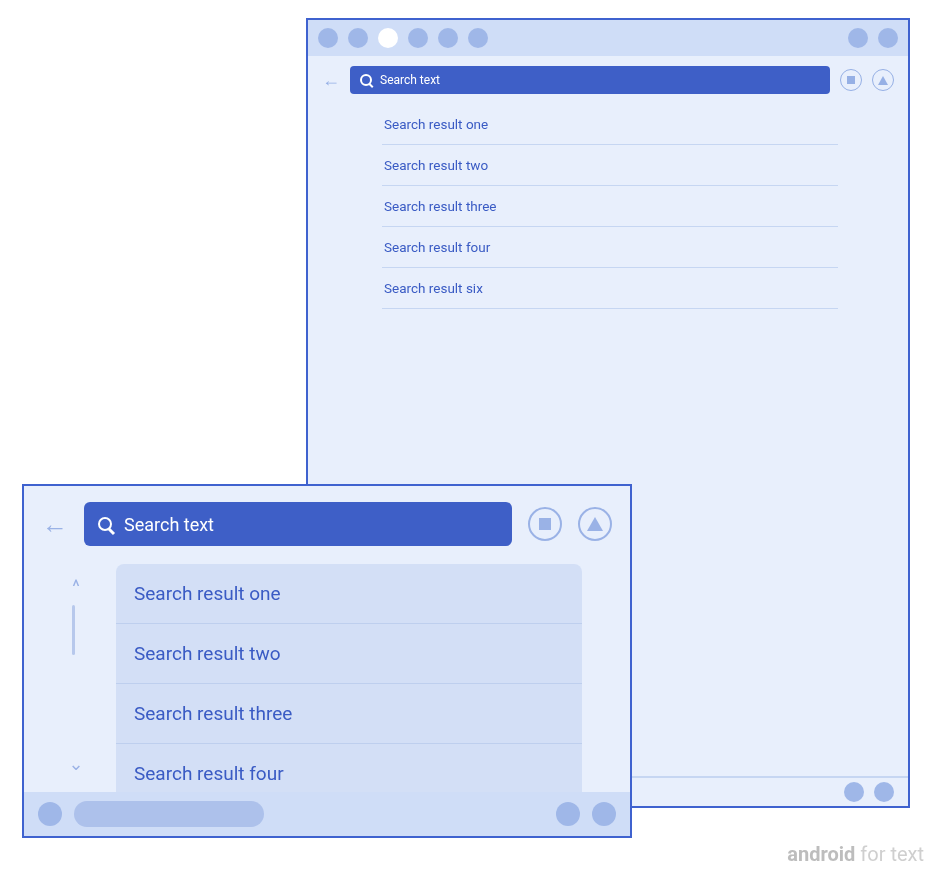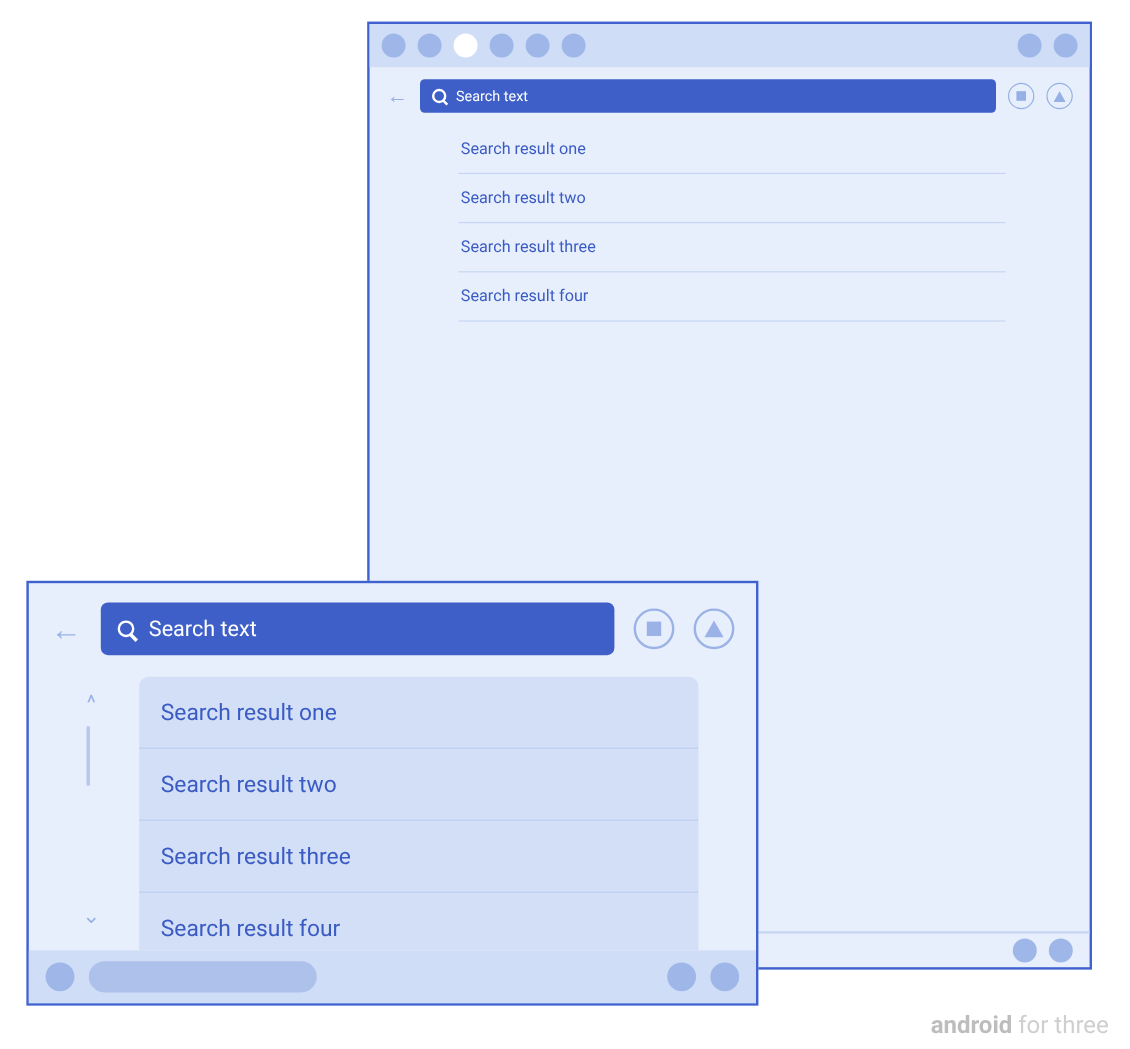--- a/index.html
+++ b/index.html
@@ -269,20 +269,21 @@
     <span class="action-ico">
         <span class="tri"></span>
       </span>
   </div>
 
   <div class="results">
     <div class="r-item">Search result one</div>
     <div class="r-item">Search result two</div>
     <div class="r-item">Search result three</div>
     <div class="r-item">Search result four</div>
+    <div class="r-item">Search result six</div>
   </div>
 
   <div class="footbar">
     <span class="circ"></span>
     <span class="circ"></span>
   </div>
 </div>
 
 <div class="win-front">
   <div class="body">
@@ -319,14 +320,14 @@
   <div class="footbar2">
     <span class="circ"></span>
     <span class="pill"></span>
     <span class="spacer"></span>
     <span class="circ"></span>
     <span class="circ"></span>
   </div>
 </div>
 
 <div class="watermark">
-  <b>android</b><span> for three</span>
+  <b>android</b><span> for text</span>
 </div>
 
 </body></html>

